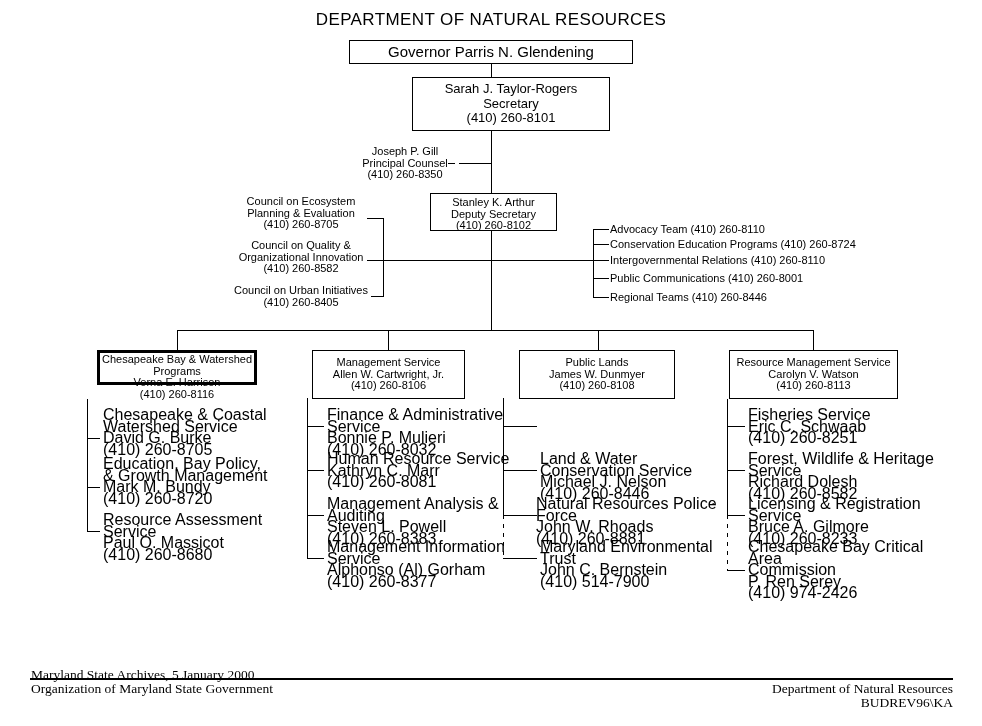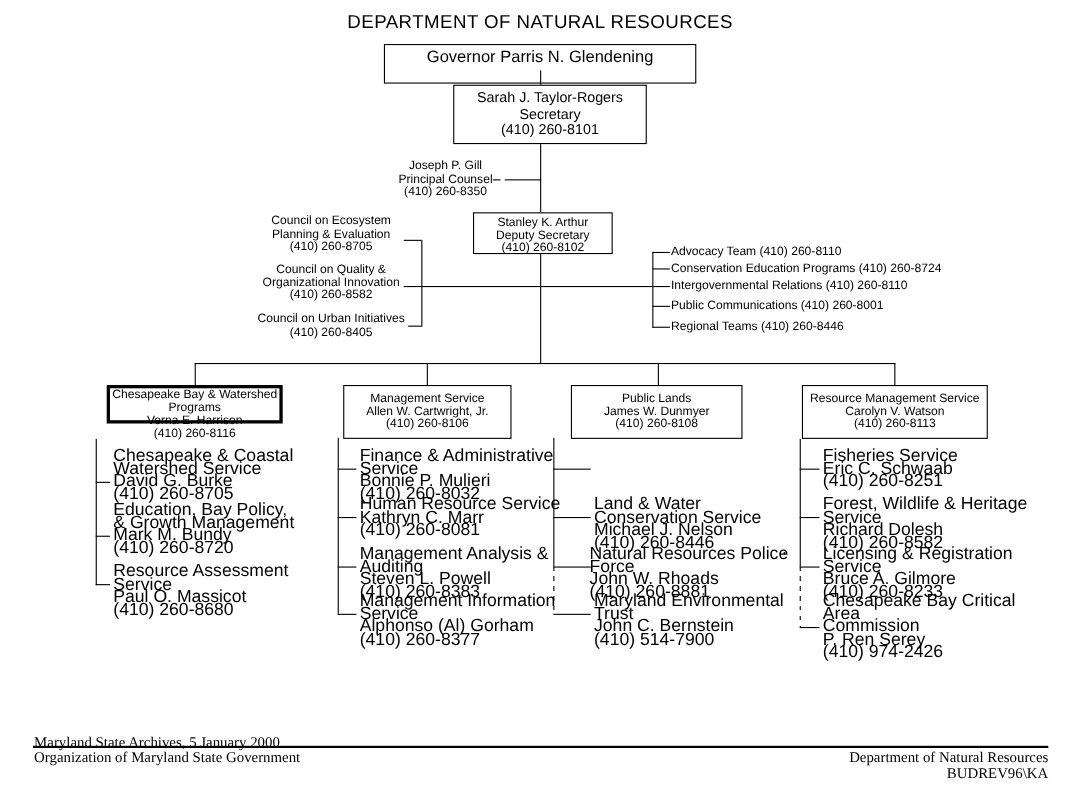--- a/index.html
+++ b/index.html
@@ -19,23 +19,23 @@
   .sub{font-size:16px;line-height:11.5px;}
   .footer{font-family:"Liberation Serif","DejaVu Serif",serif;font-size:13.5px;line-height:14.5px;}
 </style>
 </head>
 <body>
 
 <div id="page">
 
   <div class="abs title ctr" style="left:241px;top:10px;width:500px;">DEPARTMENT OF NATURAL RESOURCES</div>
 
-  <div class="box gov" style="left:349px;top:40px;width:284px;height:36px;">Governor Parris N. Glendening</div>
+  <div class="box gov" style="left:349px;top:40px;width:284px;height:24px;">Governor Parris N. Glendening</div>
 
-  <div class="box sec pre" style="left:412px;top:77px;width:176px;height:54px;">Sarah J. Taylor-Rogers
+  <div class="box sec pre" style="left:412px;top:77px;width:198px;height:54px;">Sarah J. Taylor-Rogers
 Secretary
 (410) 260-8101</div>
 
   <div class="abs small ctr pre" style="left:350px;top:146px;width:110px;">Joseph P. Gill
 Principal Counsel
 (410) 260-8350</div>
 
   <div class="box small pre" style="left:430px;top:193px;width:127px;height:38px;padding-top:3px;">Stanley K. Arthur
 Deputy Secretary
 (410) 260-8102</div>

